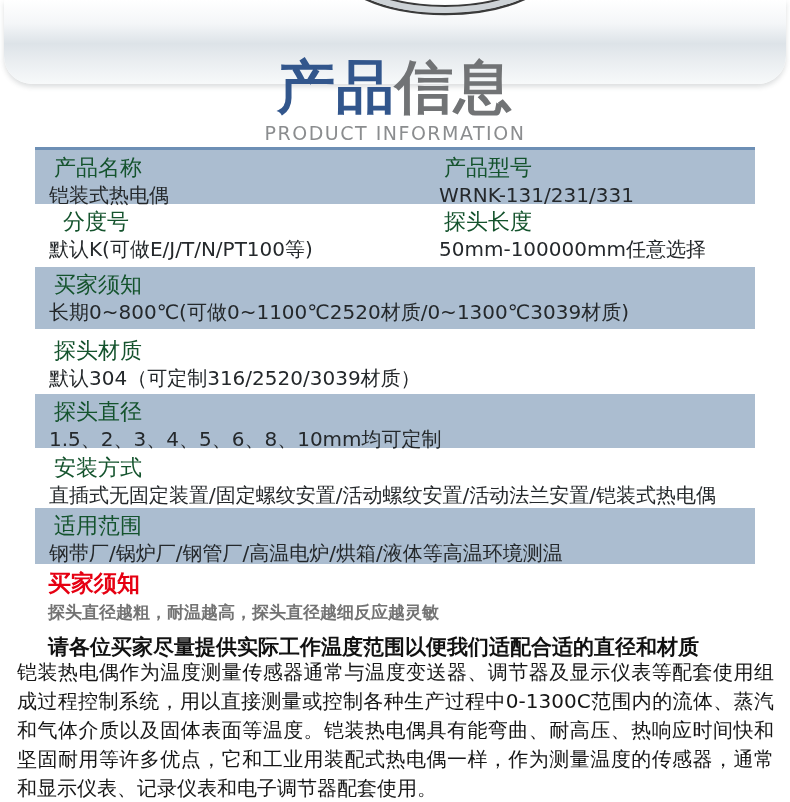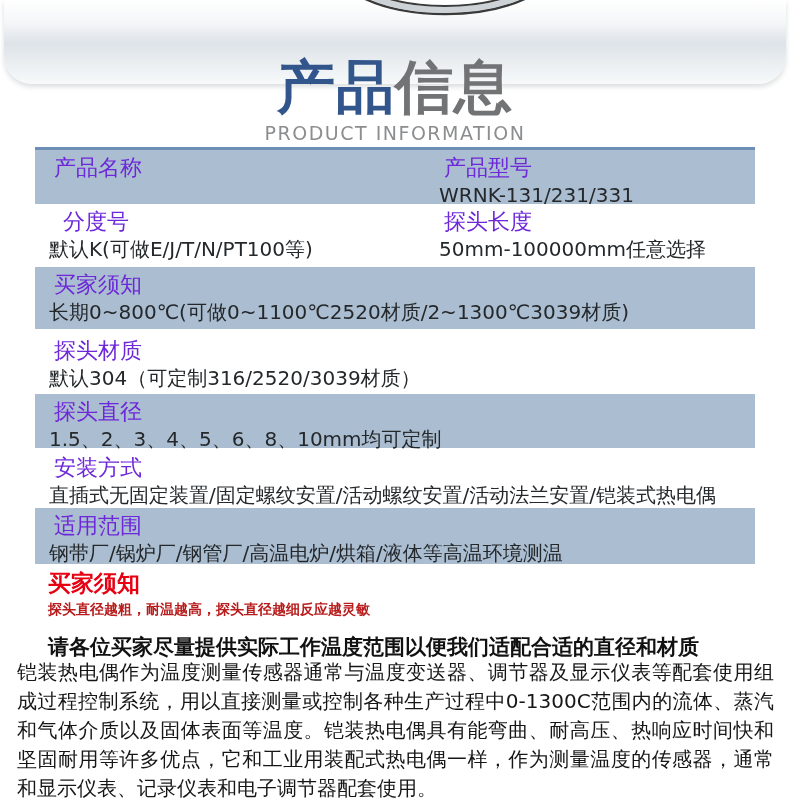--- a/index.html
+++ b/index.html
@@ -28,37 +28,37 @@
     font-size:19px;color:#8b8d8f;letter-spacing:1.5px;font-weight:500;
   }
   
   .row{
     position:absolute;left:35px;width:720px;box-sizing:border-box;
     padding-top:4px;
   }
   .row.gray{background:#abbdd0;}
   .row.first{border-top:3px solid #6d8fb5;}
   .label{
-    font-size:22px;font-weight:500;color:#6d28d9;
+    font-size:22px;font-weight:500;color:#14532d;
     padding-left:19px;line-height:28px;white-space:nowrap;
   }
   .value{
     font-size:20px;font-weight:400;color:#24282b;
     padding-left:14px;line-height:26px;white-space:nowrap;
   }
   .col{position:absolute;top:4px;left:0;}
   .col.right{left:390px;}
   
   .notice-title{
     position:absolute;left:48px;top:568px;
     font-size:23px;font-weight:700;color:#e60012;
   }
   .notice-line1{
     position:absolute;left:48px;top:601px;
-    font-size:14px;font-weight:700;color:#b91c1c;
+    font-size:17px;font-weight:700;color:#737373;
   }
   .notice-line2{
     position:absolute;left:48px;top:633px;
     font-size:21px;font-weight:700;color:#111;
   }
   
   .description{
     position:absolute;left:17px;top:658px;width:757px;
     font-size:20px;line-height:29px;color:#161616;
     text-align:justify;text-justify:inter-ideograph;
@@ -78,41 +78,42 @@
   </div>
 
   <div class="title"><span class="blue">产品</span><span class="gray">信息</span></div>
   <div class="subtitle">PRODUCT INFORMATION</div>
 
   <div>
 
     <div class="row gray first" style="top:147px;height:57px;">
       <div class="col left">
         <div class="label">产品名称</div>
+        <div class="value">铠装式热电偶</div>
       </div>
       <div class="col right">
         <div class="label">产品型号</div>
         <div class="value">WRNK-131/231/331</div>
       </div>
     </div>
 
     <div class="row" style="top:204px;height:59px;">
       <div class="col left">
         <div class="label" style="padding-left:28px;">分度号</div>
         <div class="value">默认K(可做E/J/T/N/PT100等)</div>
       </div>
       <div class="col right">
         <div class="label">探头长度</div>
         <div class="value">50mm-100000mm任意选择</div>
       </div>
     </div>
 
     <div class="row gray" style="top:267px;height:62px;">
       <div class="label">买家须知</div>
-      <div class="value">长期0~800℃(可做0~1100℃2520材质/2~1300℃3039材质)</div>
+      <div class="value">长期0~800℃(可做0~1100℃2520材质/0~1300℃3039材质)</div>
     </div>
 
     <div class="row" style="top:333px;height:58px;">
       <div class="label">探头材质</div>
       <div class="value">默认304（可定制316/2520/3039材质）</div>
     </div>
 
     <div class="row gray" style="top:394px;height:54px;">
       <div class="label">探头直径</div>
       <div class="value">1.5、2、3、4、5、6、8、10mm均可定制</div>

